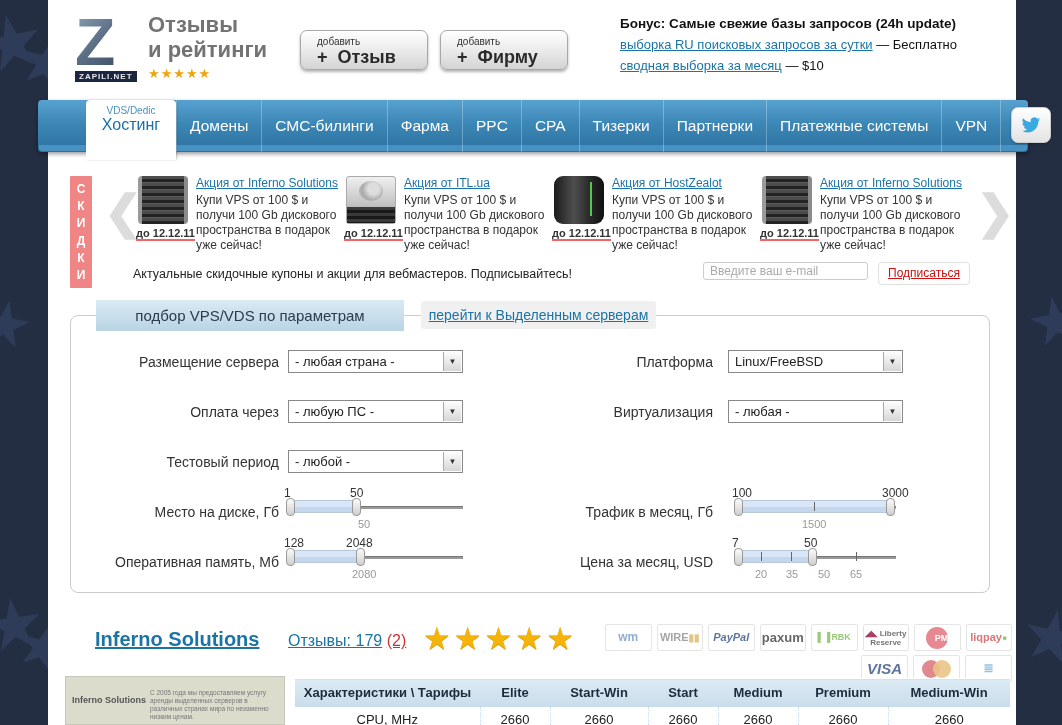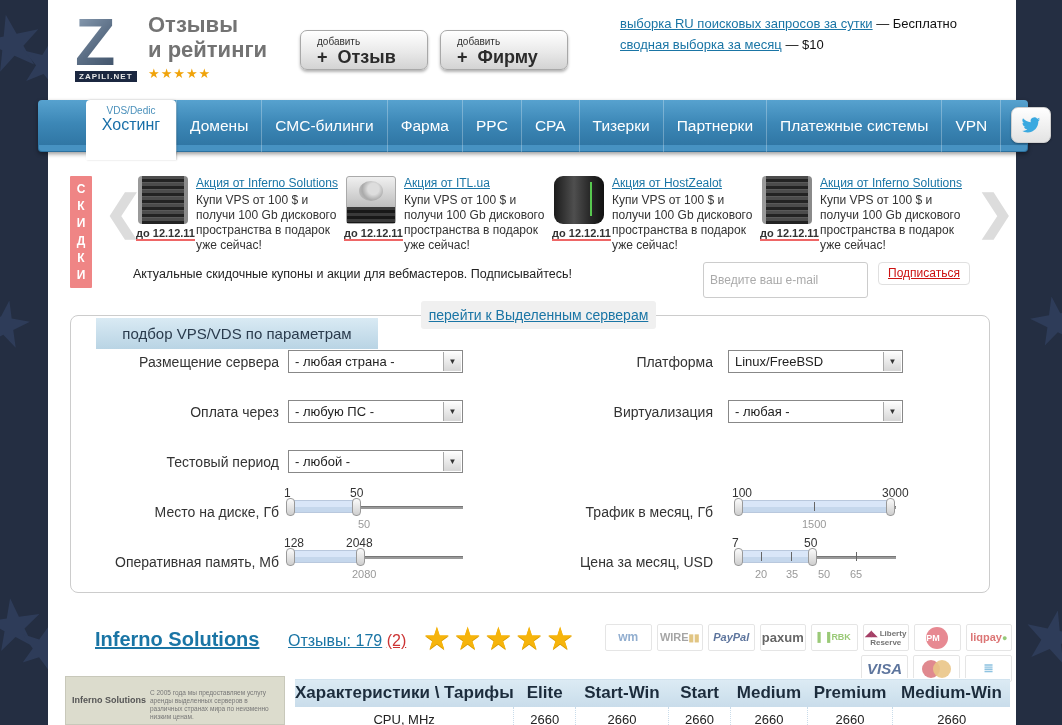--- a/index.html
+++ b/index.html
@@ -123,41 +123,41 @@
   .img-tower::after {
     content:""; position:absolute; right:12px; top:6px; width:2px; height:34px; background:#57c74f;
   }
   .promo-date { font-size:11px; font-weight:bold; color:#333; margin-top:3px; border-bottom:2px solid #e66; width:fit-content; }
   .promo-txt { width:148px; font-size:12px; color:#333; line-height:15px; }
   .promo-txt a { font-size:12px; display:inline-block; margin-bottom:2px; }
 
   .subscribe-row { position:absolute; left:85px; top:262px; width:880px; height:26px; font-size:12.5px; color:#222; }
   .subscribe-row .msg { position:absolute; left:0; top:5px; }
   .email-input {
-    position:absolute; left:570px; top:0; width:165px; height:36px;
+    position:absolute; left:570px; top:0; width:165px; height:18px;
     border:1px solid #ccc; border-radius:3px; padding:8px 6px; font-size:12px; color:#444;
     font-family:"Liberation Sans", sans-serif;
   }
   .email-input::placeholder { color:#aaa; }
   .subscribe-btn {
     position:absolute; left:745px; top:0; height:23px; padding:0 9px;
     background:#fff; border:1px solid #e0e0e0; border-radius:4px;
     color:#cc1111; font-size:12px; line-height:21px; text-decoration:underline; cursor:pointer;
     font-family:"Liberation Sans", sans-serif;
   }
 
   
   .filter-panel {
     position:absolute; left:22px; top:315px; width:920px; height:278px;
     border:1px solid #ccc; border-radius:8px; background:#fff;
   }
   .ftab-active {
-    position:absolute; left:25px; top:-16px; width:282px; height:31px;
+    position:absolute; left:25px; top:-16px; width:308px; height:31px;
     background:linear-gradient(#d9eaf4,#b9d4e4); color:#2a3b4d;
-    font-size:15px; text-align:center; line-height:31px; cursor:pointer;margin-top:18px;
+    font-size:15px; text-align:center; line-height:31px; cursor:pointer;
   }
   .ftab-link {
     position:absolute; left:350px; top:-15px; width:235px; height:28px;
     background:#f0f0f0; border-radius:3px; text-align:center; line-height:28px; font-size:14px;
   }
   .frow-label { position:absolute; font-size:14px; color:#333; text-align:right; }
   .fselect {
     position:absolute; width:175px; height:23px; border:1px solid #888; background:#fff;
     font-size:13px; color:#222; line-height:21px; padding-left:6px; cursor:pointer;
   }
@@ -199,41 +199,41 @@
   .pi-wm { color:#6d93c0; font-weight:bold; font-size:12px; }
   .pi-wire { color:#888; font-weight:bold; font-size:11px; }
   .pi-wire::after { content:"▮▮"; color:#d8b25a; font-size:10px; }
   .pi-paypal { color:#28477d; font-weight:bold; font-style:italic; font-size:11px; }
   .pi-paxum { color:#333; font-weight:bold; font-size:13px; }
   .pi-rbk { color:#79b84a; font-weight:bold; font-size:9px; }
   .pi-rbk::before { content:"▌▐"; color:#79b84a; margin-right:1px; }
   .pi-liberty { color:#444; font-size:8px; font-weight:bold; }
   .pi-liberty::before { content:"◢◣ "; color:#803; font-size:8px; }
   .pi-pm { width:22px; height:22px; border-radius:50%; background:#e0626e; color:#fff;
-    font-size:9px; font-weight:bold; line-height:22px; text-align:left; }
+    font-size:9px; font-weight:bold; line-height:22px; text-align:right; }
   .pi-liqpay { color:#d14848; font-weight:bold; font-size:11px; }
   .pi-liqpay::after { content:"●"; color:#74b84e; font-size:9px; }
   .pi-visa { color:#28477d; font-weight:bold; font-style:italic; font-size:15px; }
   .pi-mc { position:relative; width:30px; height:20px; }
   .pi-mc i { position:absolute; top:1px; width:18px; height:18px; border-radius:50%; }
   .pi-mc .c1 { left:0; background:#d6626a; }
   .pi-mc .c2 { left:11px; background:#e3b25f; opacity:.9; }
   .pi-epese { color:#999; font-weight:bold; font-size:11px; }
   .pi-epese::after { content:"≣"; color:#6ab0d8; font-size:12px; }
 
   
   .thumb {
     position:absolute; left:17px; top:676px; width:220px; height:49px;
     background:#dcdccd; border:1px solid #c8c8ba; display:flex; padding:8px 6px;
   }
   .thumb .tlogo { width:78px; font-size:9px; font-weight:bold; color:#555; padding-top:10px; }
   .thumb .ttext { flex:1; font-size:6.5px; color:#777; line-height:8px; padding-top:4px; }
   .spec-table { position:absolute; left:247px; top:678px; width:715px; border-collapse:collapse; }
   .spec-table th {
-    background:linear-gradient(#dcebf4,#c8dcea); color:#1c2c3c; font-size:17px; font-weight:bold;
+    background:linear-gradient(#dcebf4,#c8dcea); color:#1c2c3c; font-size:13px; font-weight:bold;
     height:28px; border-top:1px solid #fff; white-space:nowrap;
   }
   .spec-table td { font-size:13px; color:#222; text-align:center; height:26px; border-left:1px dotted #c9dcea; background:#fff; }
   .spec-table td:first-child { border-left:none; }
   .col0 { width:185px; } .col1 { width:70px; } .col2 { width:98px; } .col3 { width:70px; }
   .col4 { width:80px; } .col5 { width:90px; } .col6 { width:122px; }
 </style>
 </head>
 <body>
 
@@ -264,20 +264,21 @@
     </div>
   </button>
   <button class="add-btn" style="left:392px">
     <div class="small">добавить</div>
     <div class="row">
       <span class="plus">+</span><span>Фирму</span>
     </div>
   </button>
 
   <div class="bonus">
+    <div class="b-title">Бонус: Самые свежие базы запросов (24h update)</div>
     <div>
       <a>выборка RU поисковых запросов за сутки</a><span> — Бесплатно</span>
     </div>
     <div>
       <a>сводная выборка за месяц</a><span> — $10</span>
     </div>
   </div>
 
   <div class="nav">
     <div class="bottomstrip"></div>

